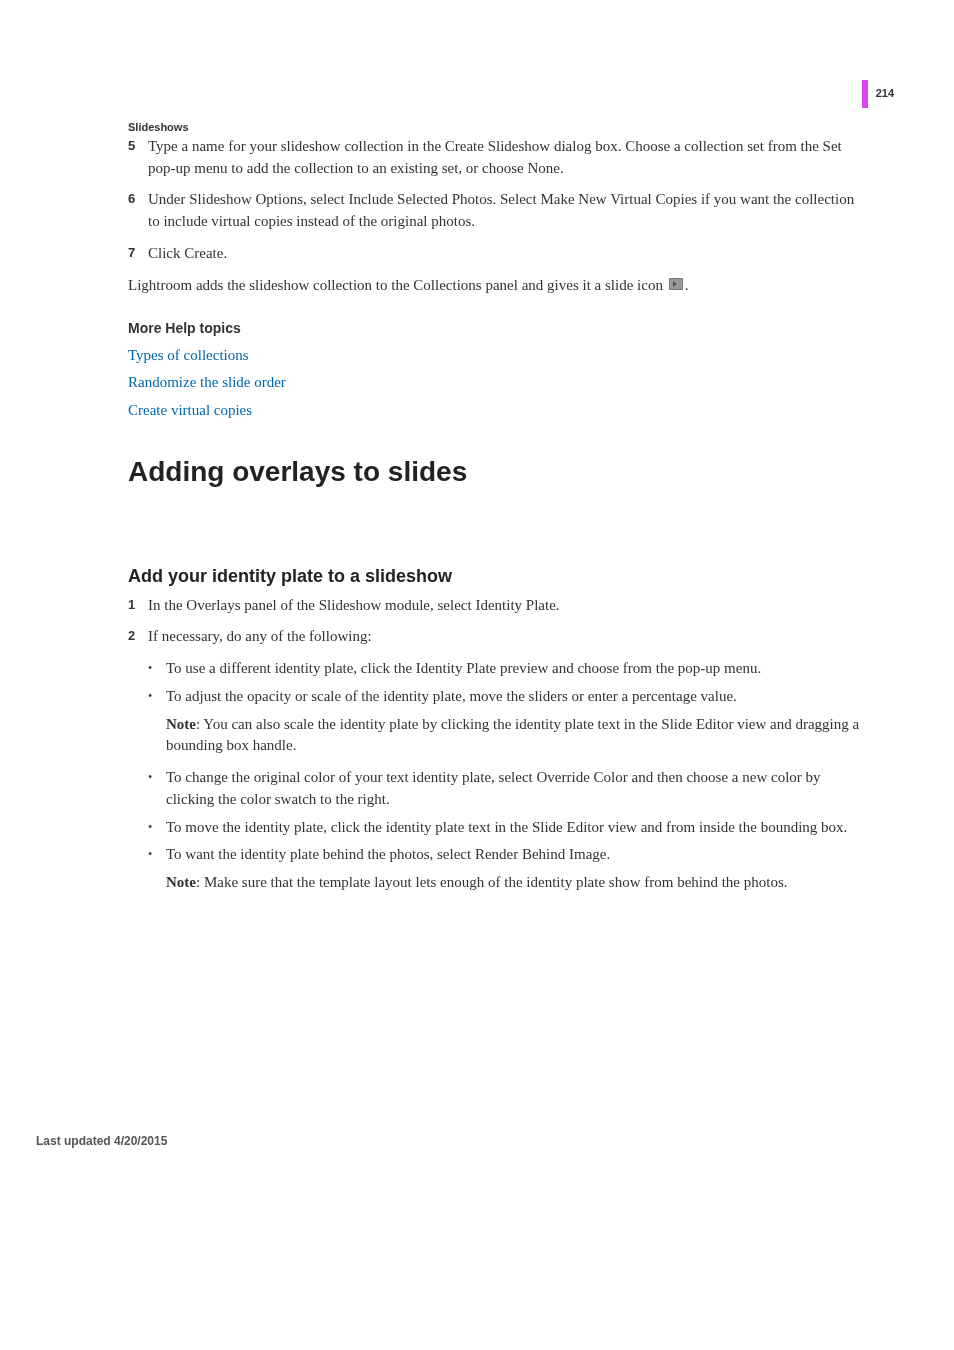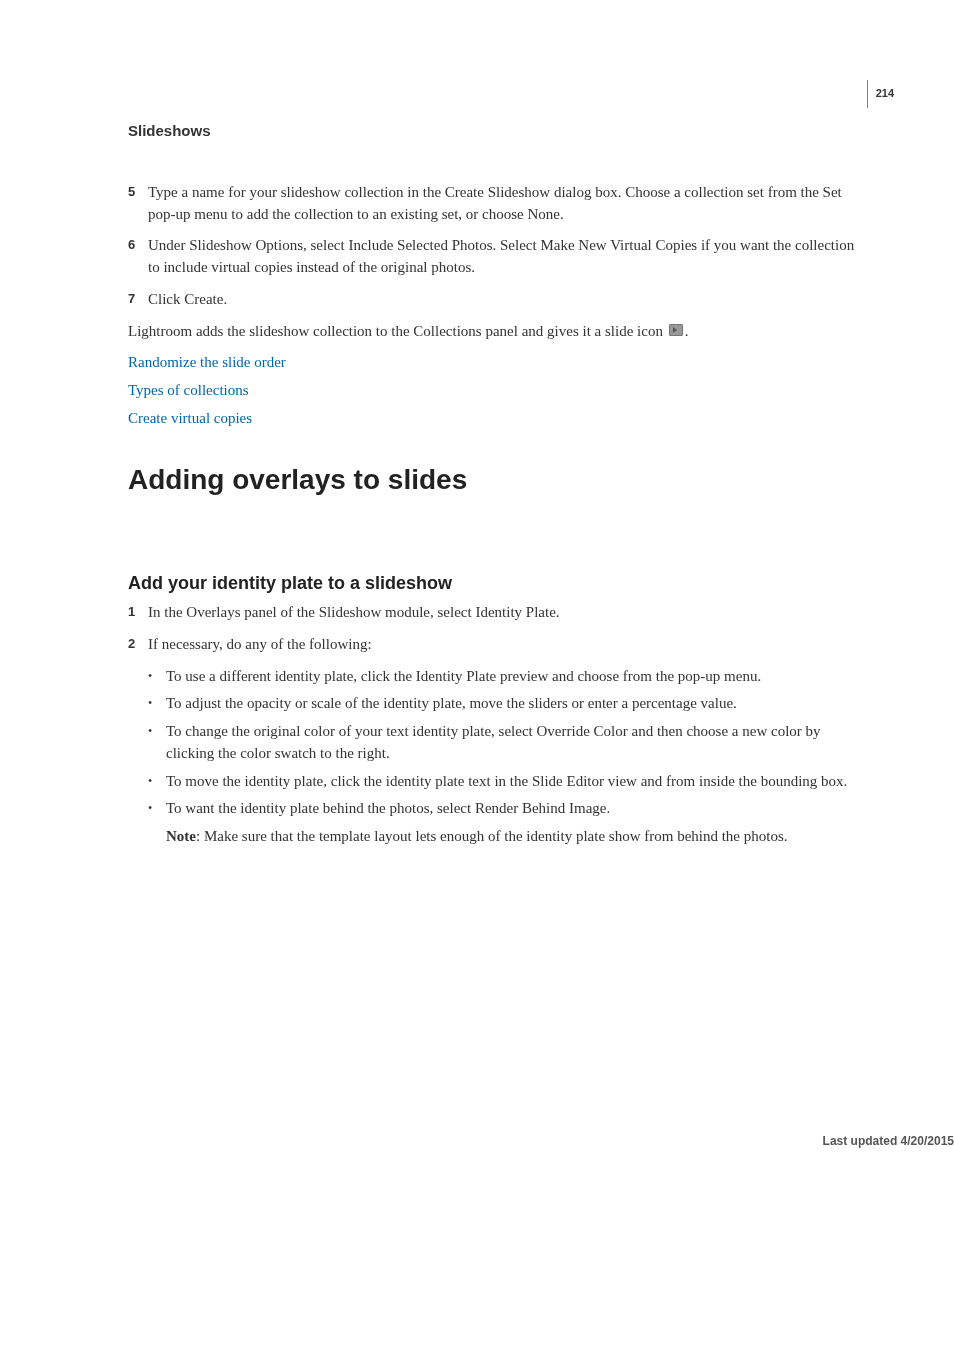--- a/index.html
+++ b/index.html
@@ -15,33 +15,32 @@
   .page {
     padding: 120px 85px 60px 128px;
     position: relative;
     min-height: 1190px;
     box-sizing: border-box;
   }
   .page-num-box {
     position: absolute;
     top: 80px;
     right: 60px;
-    border-left: 1px solid #d946ef;
+    border-left: 6px solid #d946ef;
     padding: 6px 0 6px 8px;
     font-family: Arial, Helvetica, sans-serif;
     font-size: 11px;
     font-weight: bold;
     color: #333;
   }
   .section-header {
     font-family: Arial, Helvetica, sans-serif;
-    font-size: 15px;
+    font-size: 11px;
     font-weight: bold;
     color: #333;
-    margin-bottom: 40px;
   }
   .numbered-item {
     display: flex;
     margin-bottom: 10px;
   }
   .numbered-item .num {
     font-family: Arial, Helvetica, sans-serif;
     font-weight: bold;
     font-size: 13px;
     width: 20px;
@@ -120,25 +119,26 @@
     margin: 6px 0 10px 38px;
   }
   .note b {
     font-weight: bold;
   }
   .footer {
     position: absolute;
     bottom: 40px;
     left: 0;
     right: 0;
-    text-align: right;
+    text-align: left;
     font-family: Arial, Helvetica, sans-serif;
     font-size: 12px;
     font-weight: bold;
     color: #555;
+    padding-left: 36px;
   }
 </style>
 </head>
 <body>
 
 <div class="page">
 
   <div class="page-num-box">214</div>
 
   <div class="section-header">Slideshows</div>
@@ -155,22 +155,23 @@
 
   <div class="numbered-item">
     <div class="num">7</div>
     <div class="txt">Click Create.</div>
   </div>
 
   <div class="body-para">
     <span>Lightroom adds the slideshow collection to the Collections panel and gives it a slide icon </span><span class="slide-icon"></span><span>.</span>
   </div>
 
+  <div class="more-help">More Help topics</div>
+  <a class="link">Types of collections</a>
   <a class="link">Randomize the slide order</a>
-  <a class="link">Types of collections</a>
   <a class="link">Create virtual copies</a>
 
   <h1 class="topic">Adding overlays to slides</h1>
 
   <h2 class="subtopic">Add your identity plate to a slideshow</h2>
 
   <div class="numbered-item">
     <div class="num">1</div>
     <div class="txt">In the Overlays panel of the Slideshow module, select Identity Plate.</div>
   </div>
@@ -183,20 +184,23 @@
   <div class="bullet-item">
     <div class="dot">•</div>
     <div class="btxt">To use a different identity plate, click the Identity Plate preview and choose from the pop-up menu.</div>
   </div>
 
   <div class="bullet-item">
     <div class="dot">•</div>
     <div class="btxt">To adjust the opacity or scale of the identity plate, move the sliders or enter a percentage value.</div>
   </div>
 
+  <div class="note">
+    <b>Note</b><span>: You can also scale the identity plate by clicking the identity plate text in the Slide Editor view and dragging a bounding box handle.</span>
+  </div>
 
   <div class="bullet-item">
     <div class="dot">•</div>
     <div class="btxt">To change the original color of your text identity plate, select Override Color and then choose a new color by clicking the color swatch to the right.</div>
   </div>
 
   <div class="bullet-item">
     <div class="dot">•</div>
     <div class="btxt">To move the identity plate, click the identity plate text in the Slide Editor view and from inside the bounding box.</div>
   </div>

